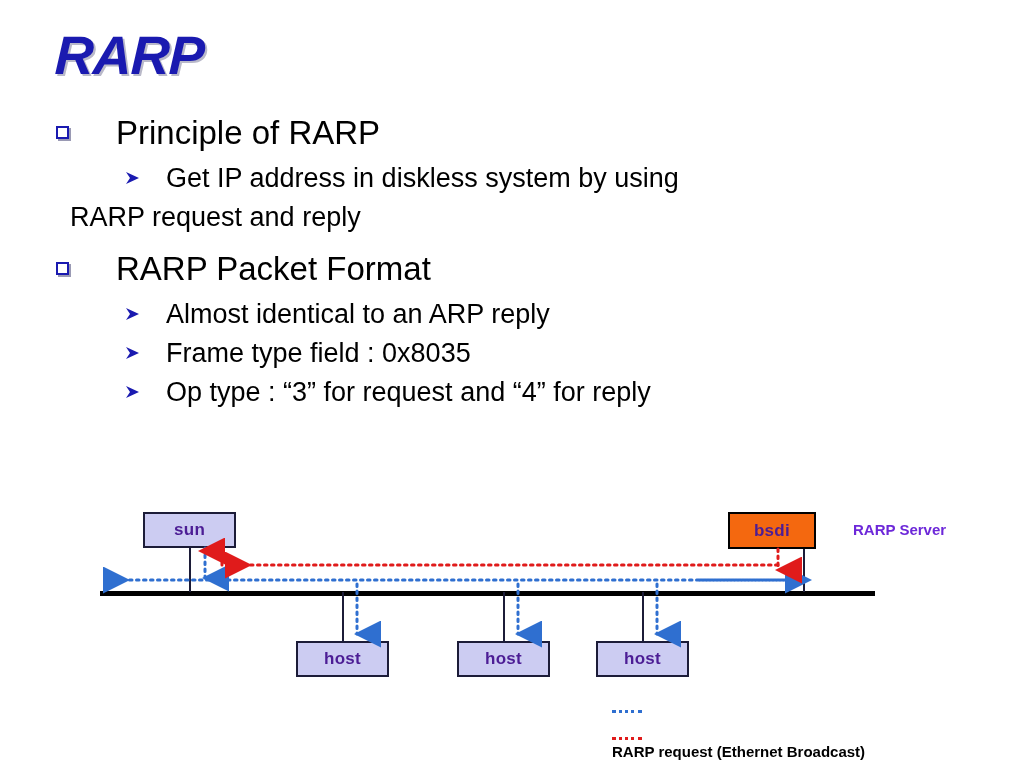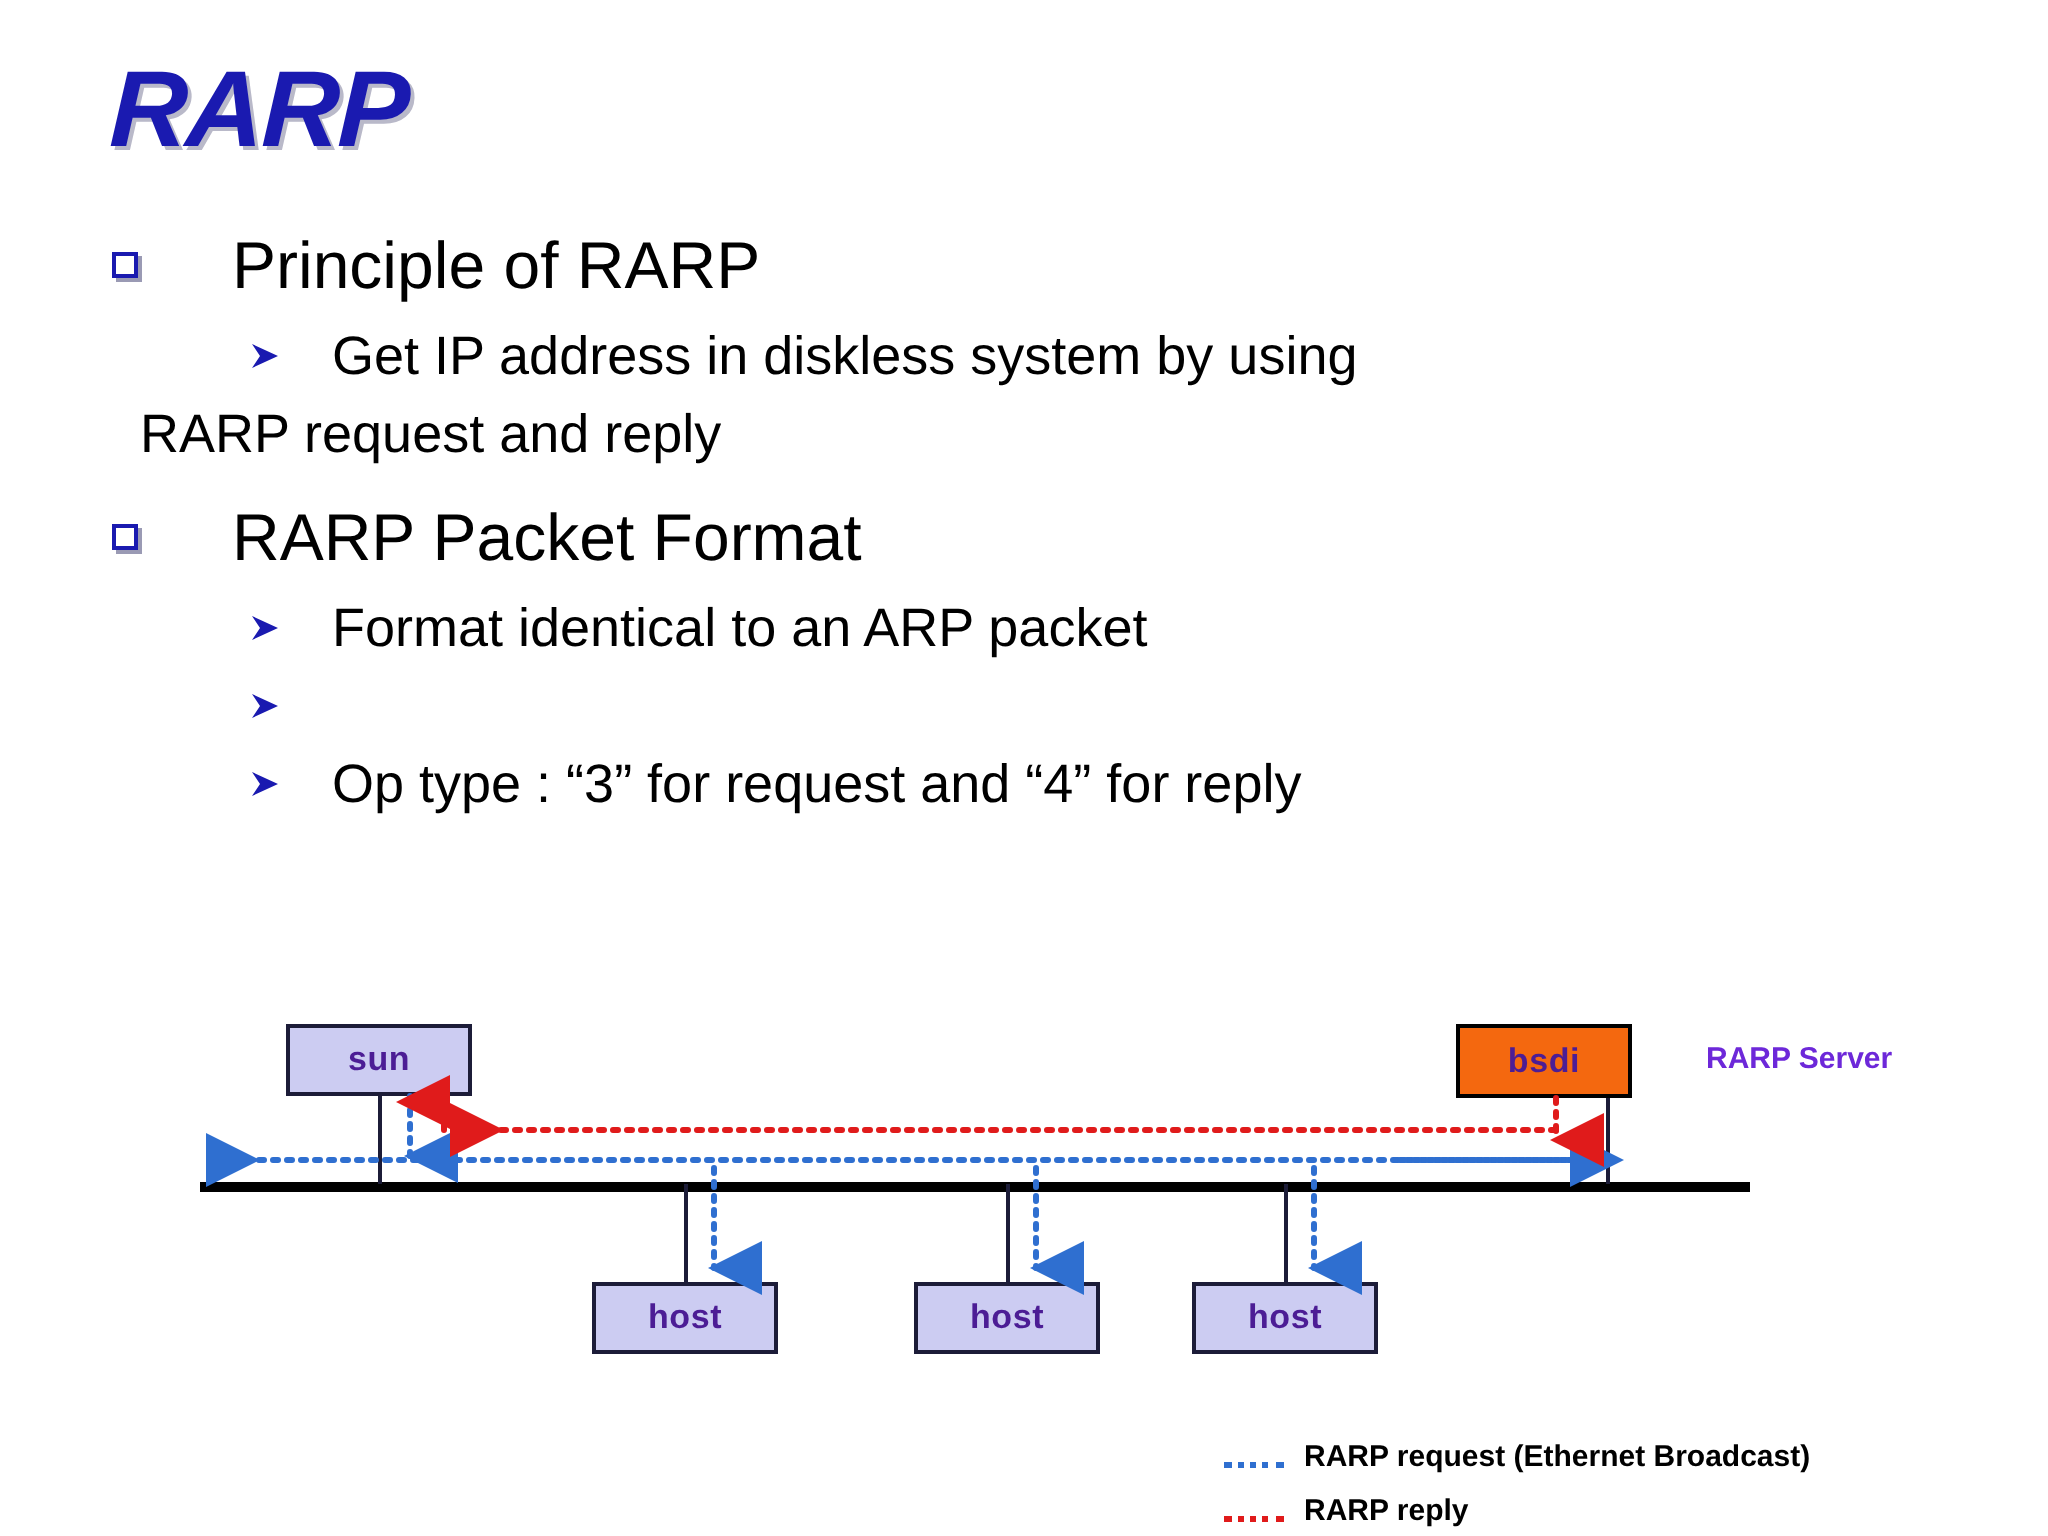--- a/index.html
+++ b/index.html
@@ -150,21 +150,22 @@
   #legend {
     position: absolute;
     left: 612px;
     top: 710px;
     width: 400px;
   }
   .leg-row {
     position: relative;
     height: 27px;
     display: flex;
-    align-items: flex-end;
+    align-items: flex-start;
+    flex-direction: column;
   }
   .leg-swatch {
     width: 30px;
     height: 3px;
     margin-right: 10px;
     flex: 0 0 30px;
   }
   .leg-swatch.blue {
     border-top: 3px dotted #2f6fd0;
   }
@@ -206,28 +207,29 @@
     <div class="lvl1" style="margin-top:12px;">
       <span class="sq-bullet"></span>
       <span>RARP Packet Format</span>
     </div>
     <div class="lvl2">
       <span class="ar-bullet">
         <svg width="20" height="20" viewBox="0 0 20 20">
           <path d="M3 4 L16 10 L3 16 L7 10 Z" fill="#1a1ab0"></path>
         </svg>
       </span>
-      <span>Format identical to an ARP packet</span>
+      <span>Almost identical to an ARP reply</span>
     </div>
     <div class="lvl2">
       <span class="ar-bullet">
         <svg width="20" height="20" viewBox="0 0 20 20">
           <path d="M3 4 L16 10 L3 16 L7 10 Z" fill="#1a1ab0"></path>
         </svg>
       </span>
+      <span>Frame type field : 0x8035</span>
     </div>
     <div class="lvl2">
       <span class="ar-bullet">
         <svg width="20" height="20" viewBox="0 0 20 20">
           <path d="M3 4 L16 10 L3 16 L7 10 Z" fill="#1a1ab0"></path>
         </svg>
       </span>
       <span>Op type : “3” for request and “4” for reply</span>
     </div>
 

